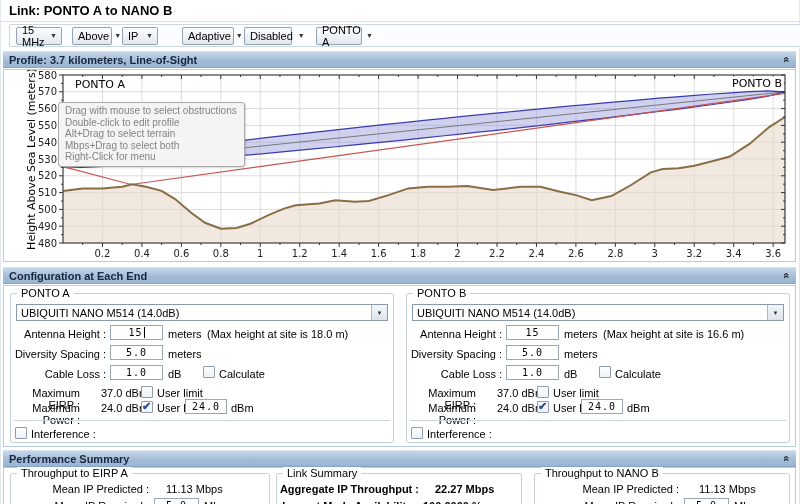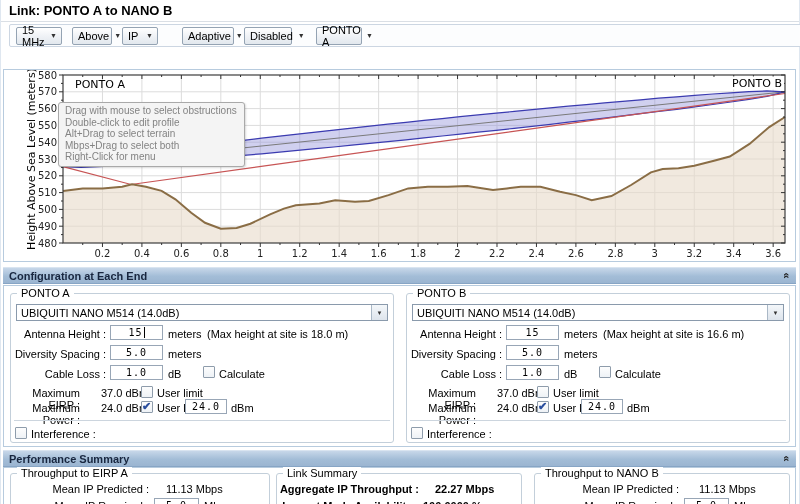--- a/index.html
+++ b/index.html
@@ -115,20 +115,24 @@
     <div class="dd" style="width:48px">
         <span>Disabled</span>
         <span class="arr">▼</span>
       </div>
     <div class="dd" style="width:46px;margin-left:14px">
         <span>PONTO A</span>
         <span class="arr">▼</span>
       </div>
   </div>
 
+  <div class="sec-hdr" style="top:51px">
+    <span>Profile: 3.7 kilometers, Line-of-Sight</span>
+    <span class="collapse">«</span>
+  </div>
   <div class="chart-box">
     <svg id="profile-svg" width="791" height="191" viewBox="0 0 791 191">
         <rect x="59" y="5" width="722" height="168" fill="#ffffff"></rect>
         <line x1="98.45355191256832" y1="5" x2="98.45355191256832" y2="173" stroke="#dcdcdc" stroke-width="1"></line>
         <line x1="137.90710382513663" y1="5" x2="137.90710382513663" y2="173" stroke="#dcdcdc" stroke-width="1"></line>
         <line x1="177.36065573770492" y1="5" x2="177.36065573770492" y2="173" stroke="#dcdcdc" stroke-width="1"></line>
         <line x1="216.81420765027323" y1="5" x2="216.81420765027323" y2="173" stroke="#dcdcdc" stroke-width="1"></line>
         <line x1="256.26775956284155" y1="5" x2="256.26775956284155" y2="173" stroke="#dcdcdc" stroke-width="1"></line>
         <line x1="295.72131147540983" y1="5" x2="295.72131147540983" y2="173" stroke="#dcdcdc" stroke-width="1"></line>
         <line x1="335.1748633879781" y1="5" x2="335.1748633879781" y2="173" stroke="#dcdcdc" stroke-width="1"></line>

